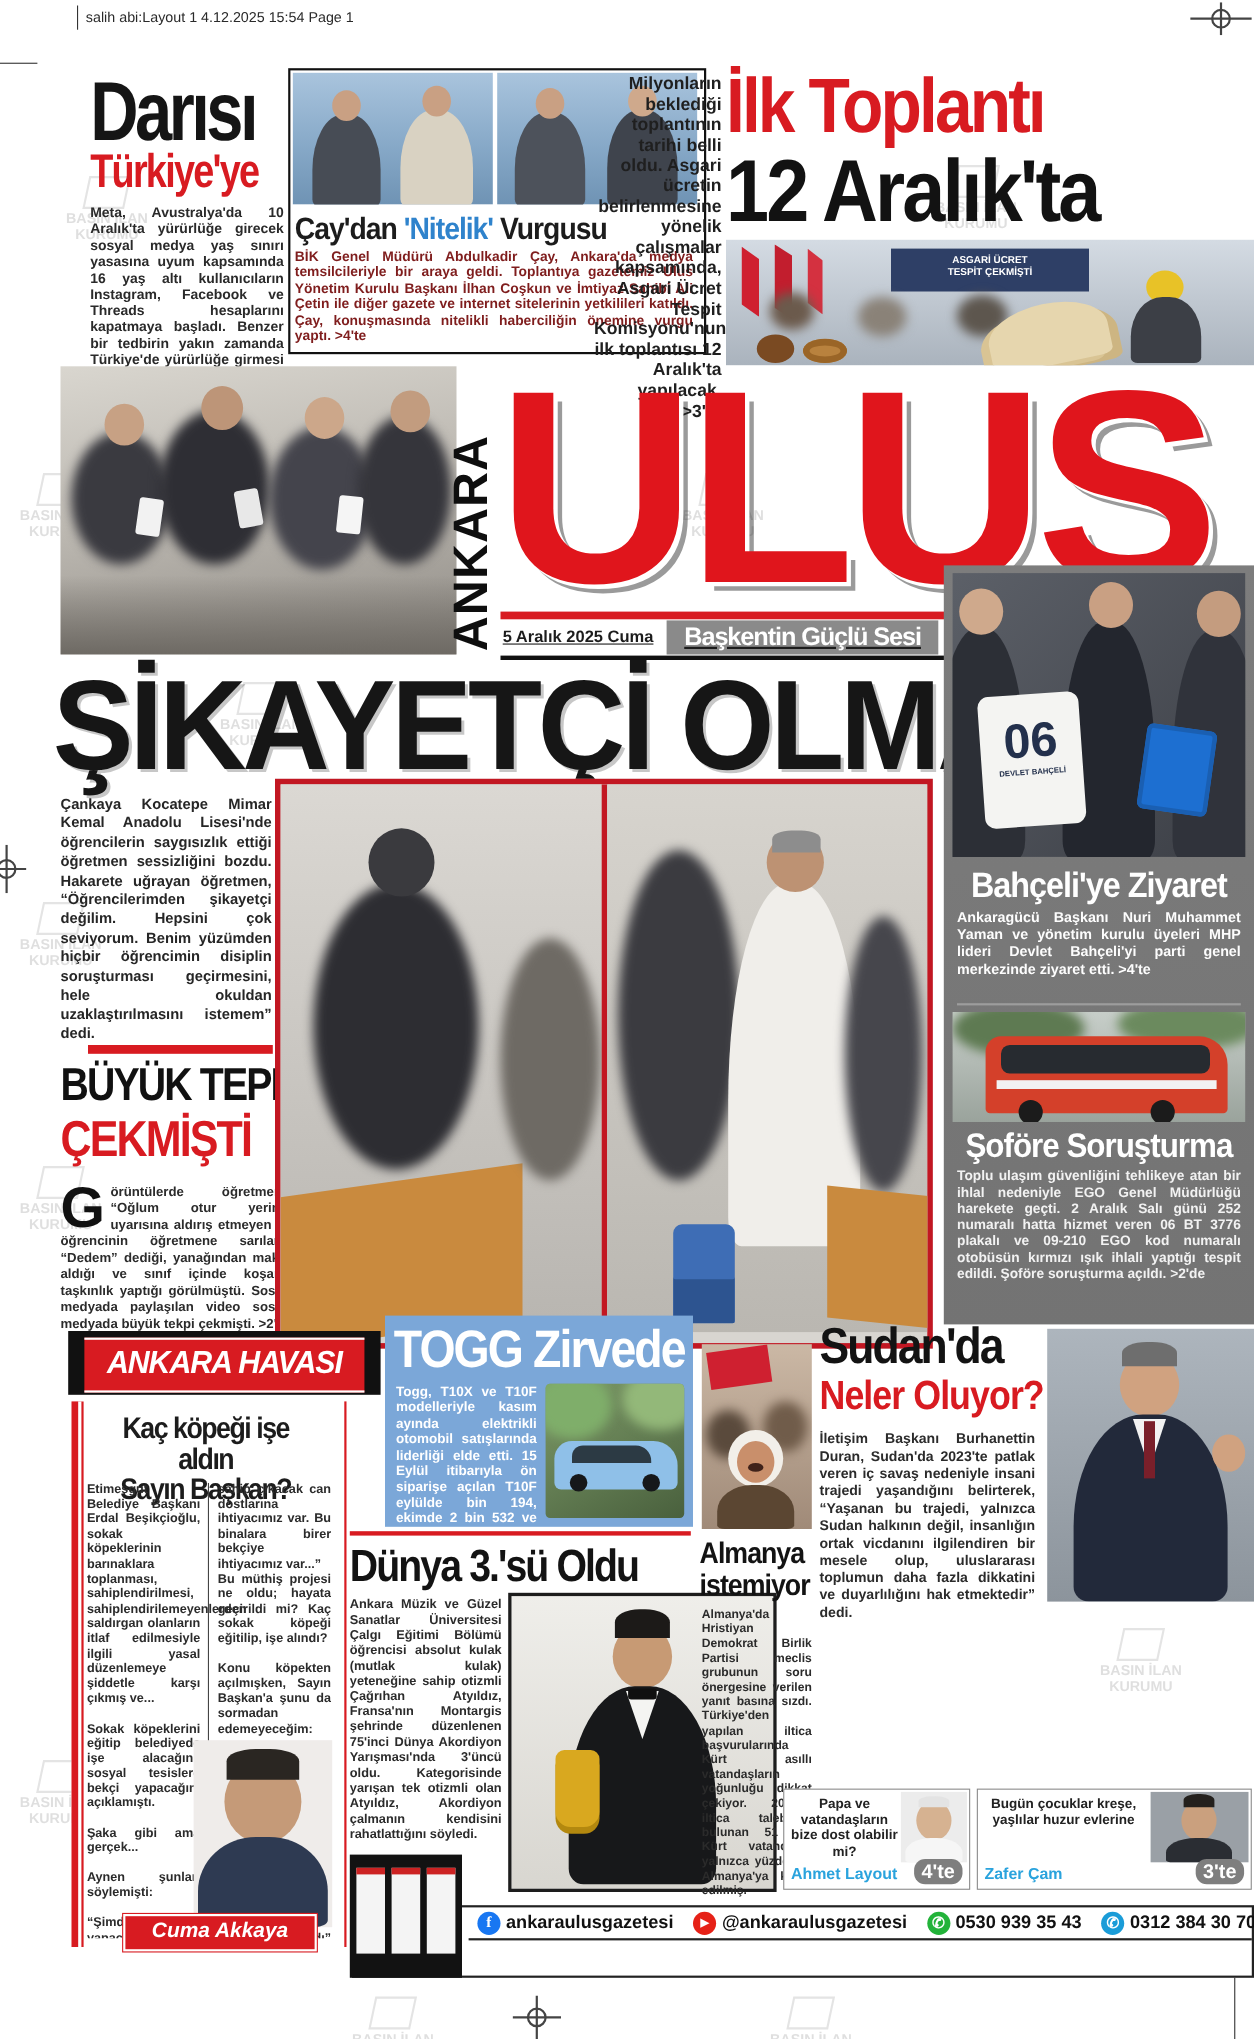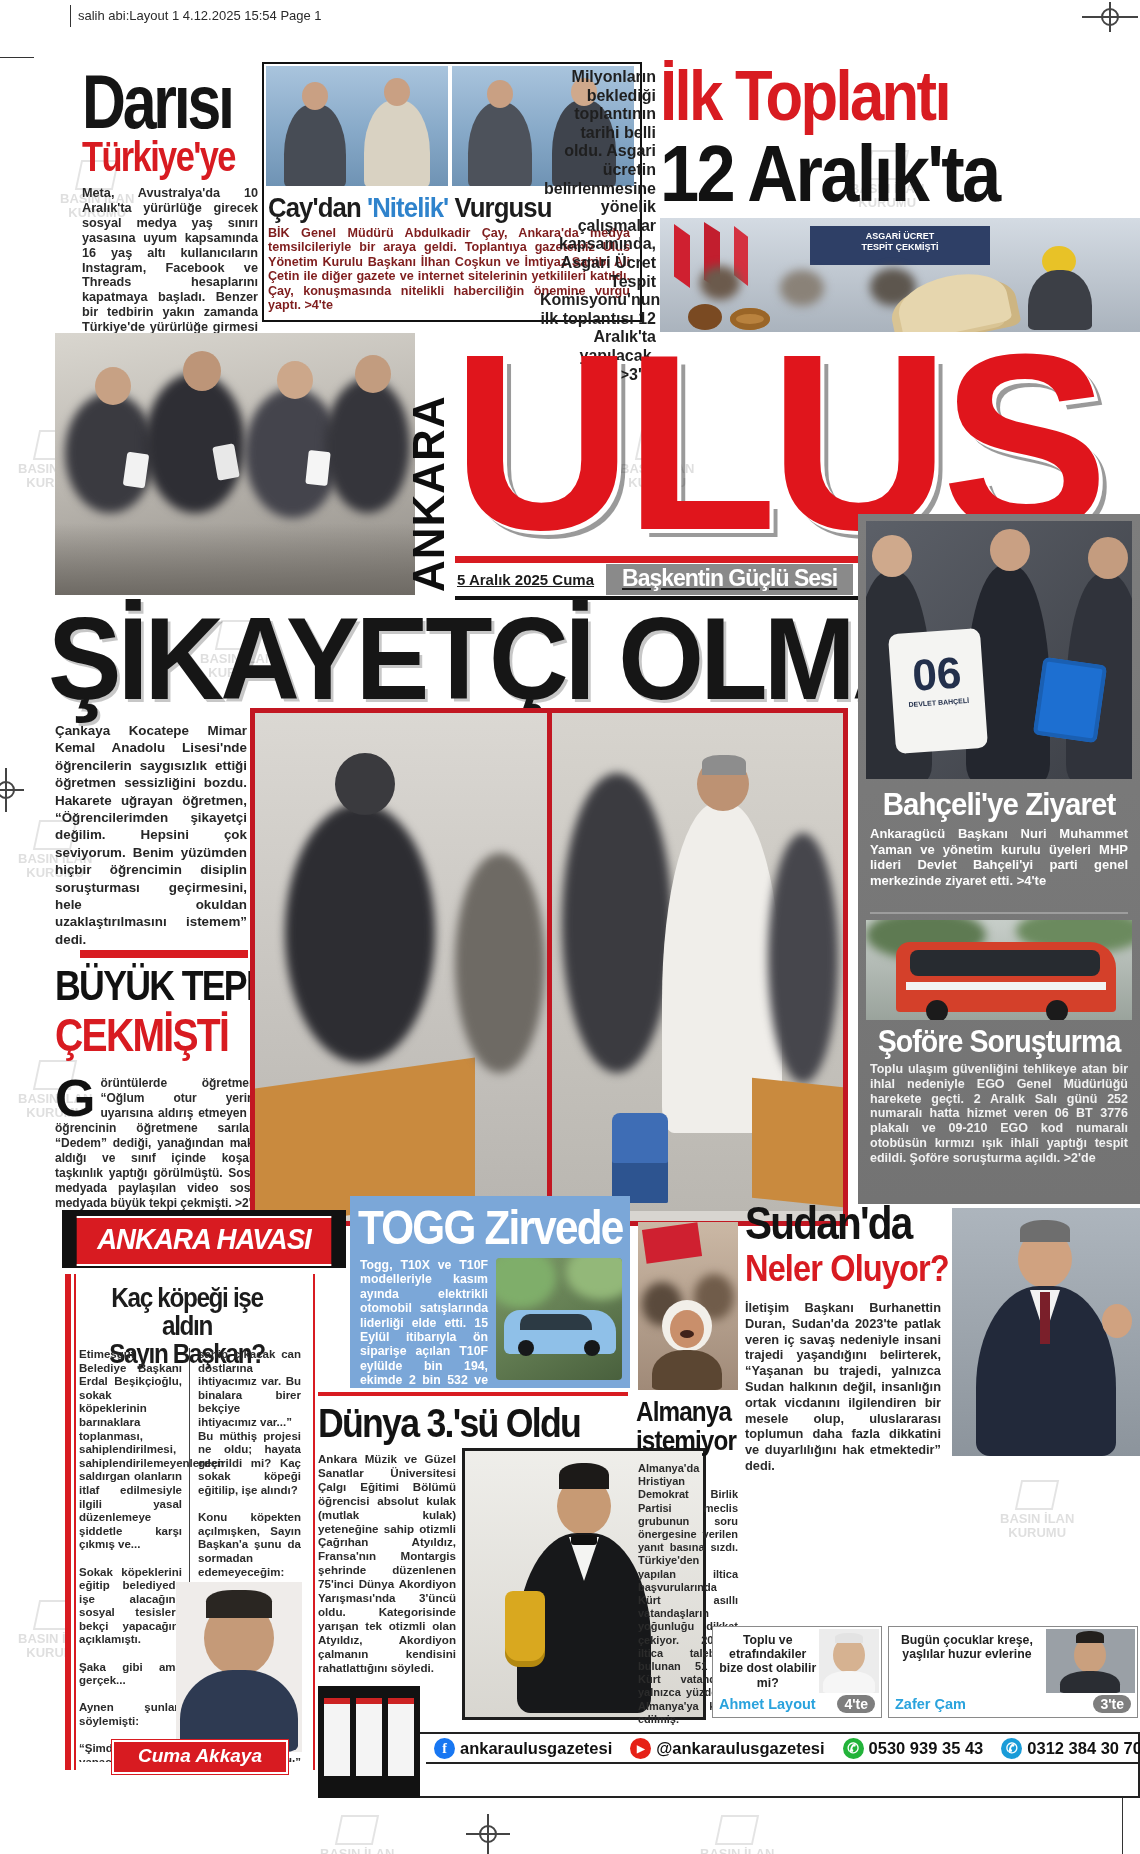--- a/index.html
+++ b/index.html
@@ -109,21 +109,21 @@
   #sudan-h2{left:745px;top:1248px;font-size:37px;font-weight:800;letter-spacing:-1px;transform:scaleX(.88);transform-origin:0 0;color:#d81b21;white-space:nowrap;}
   #sudan-body{left:745px;top:1300px;width:196px;font-size:12.8px;line-height:15.8px;font-weight:600;color:#2b2b2b;text-align:justify;}
   #duran-photo{left:952px;top:1208px;width:188px;height:248px;background:linear-gradient(180deg,#adb5bd,#8c949c);}
   
   .colbox{position:absolute;top:1626px;height:92px;background:#fff;border:1px solid #8a8a8a;box-sizing:border-box;}
   #colbox1{left:712px;width:170px;}
   #colbox2{left:888px;width:250px;}
   .coltitle{position:absolute;left:6px;top:6px;width:58%;font-size:12.3px;line-height:14.2px;font-weight:600;text-align:center;color:#222;}
   .colname{position:absolute;left:6px;bottom:5px;font-size:14.5px;font-weight:800;color:#2aa3dd;}
   .colphoto{position:absolute;right:2px;top:2px;width:36%;height:64px;background:#dcdcdc;}
-  .colbadge{position:absolute;right:6px;bottom:4px;background:#7e7e7e;color:#fff;font-weight:800;font-size:14px;
+  .colbadge{position:absolute;right:6px;bottom:4px;background:#7e7e7e;color:#fff;font-weight:800;font-size:18px;
             border-radius:10px;padding:1px 7px;}
   
   #thumb-panel{left:318px;top:1686px;width:102px;height:112px;background:#121212;z-index:2;}
   .mini-page{position:absolute;top:12px;width:26px;height:72px;background:#f4f4f4;border-top:6px solid #c22;}
   #footer-box{left:320px;top:1732px;width:820px;height:66px;border:2px solid #222;box-sizing:border-box;background:#fff;}
   #footer-row1{position:absolute;left:104px;top:0;right:0;height:28px;border-bottom:2px solid #222;display:flex;align-items:center;gap:18px;padding-left:8px;}
   .fitem{display:flex;align-items:center;gap:5px;font-size:16.5px;font-weight:700;white-space:nowrap;color:#111;}
   .ficon{width:21px;height:21px;border-radius:50%;color:#fff;text-align:center;font-size:14px;line-height:21px;font-weight:800;flex:0 0 auto;}
   #footer-row2{position:absolute;left:104px;top:30px;right:0;bottom:0;background:#e9e9e9;display:flex;align-items:center;gap:8px;padding-left:8px;}
   #globe-icon{width:26px;height:26px;border-radius:50%;border:3px solid #1a6fc4;position:relative;flex:0 0 auto;}
@@ -385,21 +385,21 @@
   <div class="photo" id="duran-photo">
     <div class="headc" style="left:66px;top:22px;width:54px;height:58px;background:#d0a280;"></div>
     <div class="shape" style="left:68px;top:12px;width:50px;height:22px;background:#6e6e6e;border-radius:45% 45% 0 0;"></div>
     <div class="fig" style="left:24px;top:78px;width:140px;height:170px;background:#22293a;"></div>
     <div class="shape" style="left:78px;top:82px;width:30px;height:46px;background:#f2f2f2;clip-path:polygon(0 0,100% 0,50% 100%);"></div>
     <div class="shape" style="left:88px;top:84px;width:10px;height:52px;background:#7a1f2a;"></div>
     <div class="headc" style="left:150px;top:96px;width:30px;height:34px;background:#d0a280;"></div>
   </div>
 
   <div class="colbox" id="colbox1">
-    <div class="coltitle">Toplu ve etrafındakiler bize dost olabilir mi?</div>
+    <div class="coltitle">Papa ve vatandaşların bize dost olabilir mi?</div>
     <div class="colphoto" style="background:#ececec;">
       <div class="headc" style="left:14px;top:8px;width:32px;height:36px;background:#d6b291;"></div>
       <div class="shape" style="left:16px;top:4px;width:28px;height:10px;background:#e3e3e3;border-radius:45% 45% 0 0;"></div>
       <div class="fig" style="left:4px;top:42px;width:52px;height:22px;background:#f6f6f6;"></div>
     </div>
     <div class="colname">Ahmet Layout</div>
     <div class="colbadge">4'te</div>
   </div>
   <div class="colbox" id="colbox2">
     <div class="coltitle">Bugün çocuklar kreşe, yaşlılar huzur evlerine</div>

